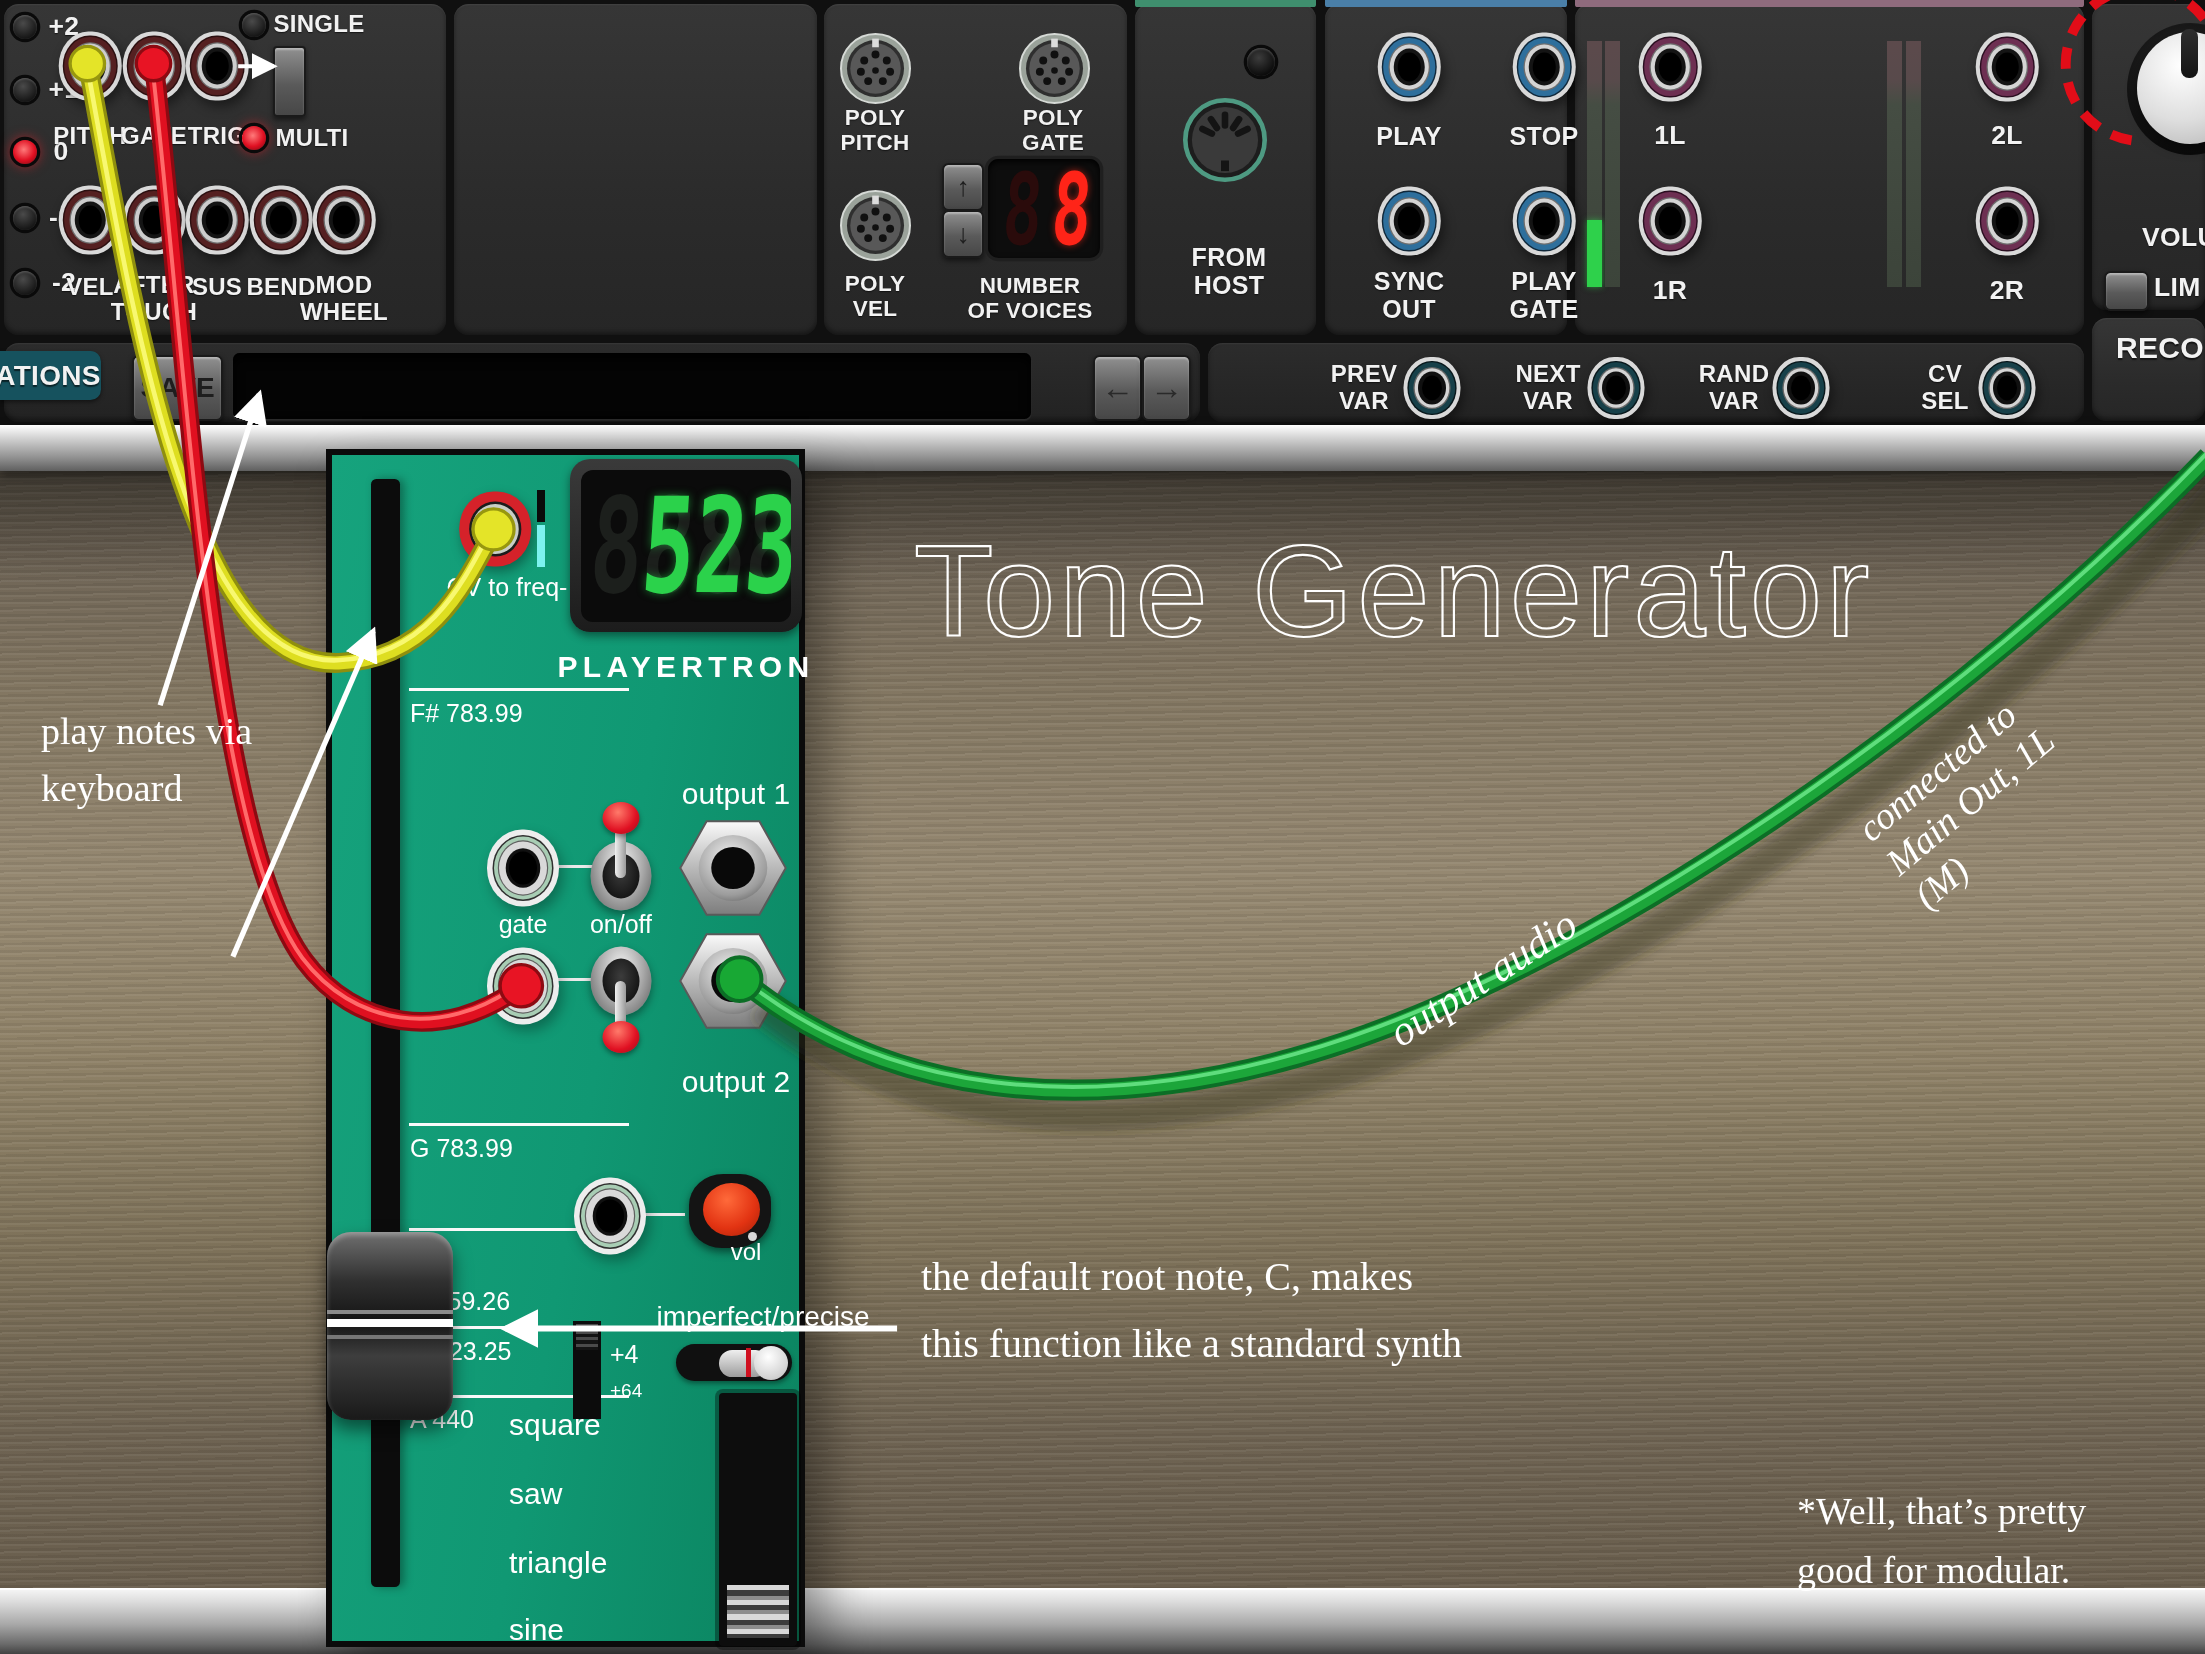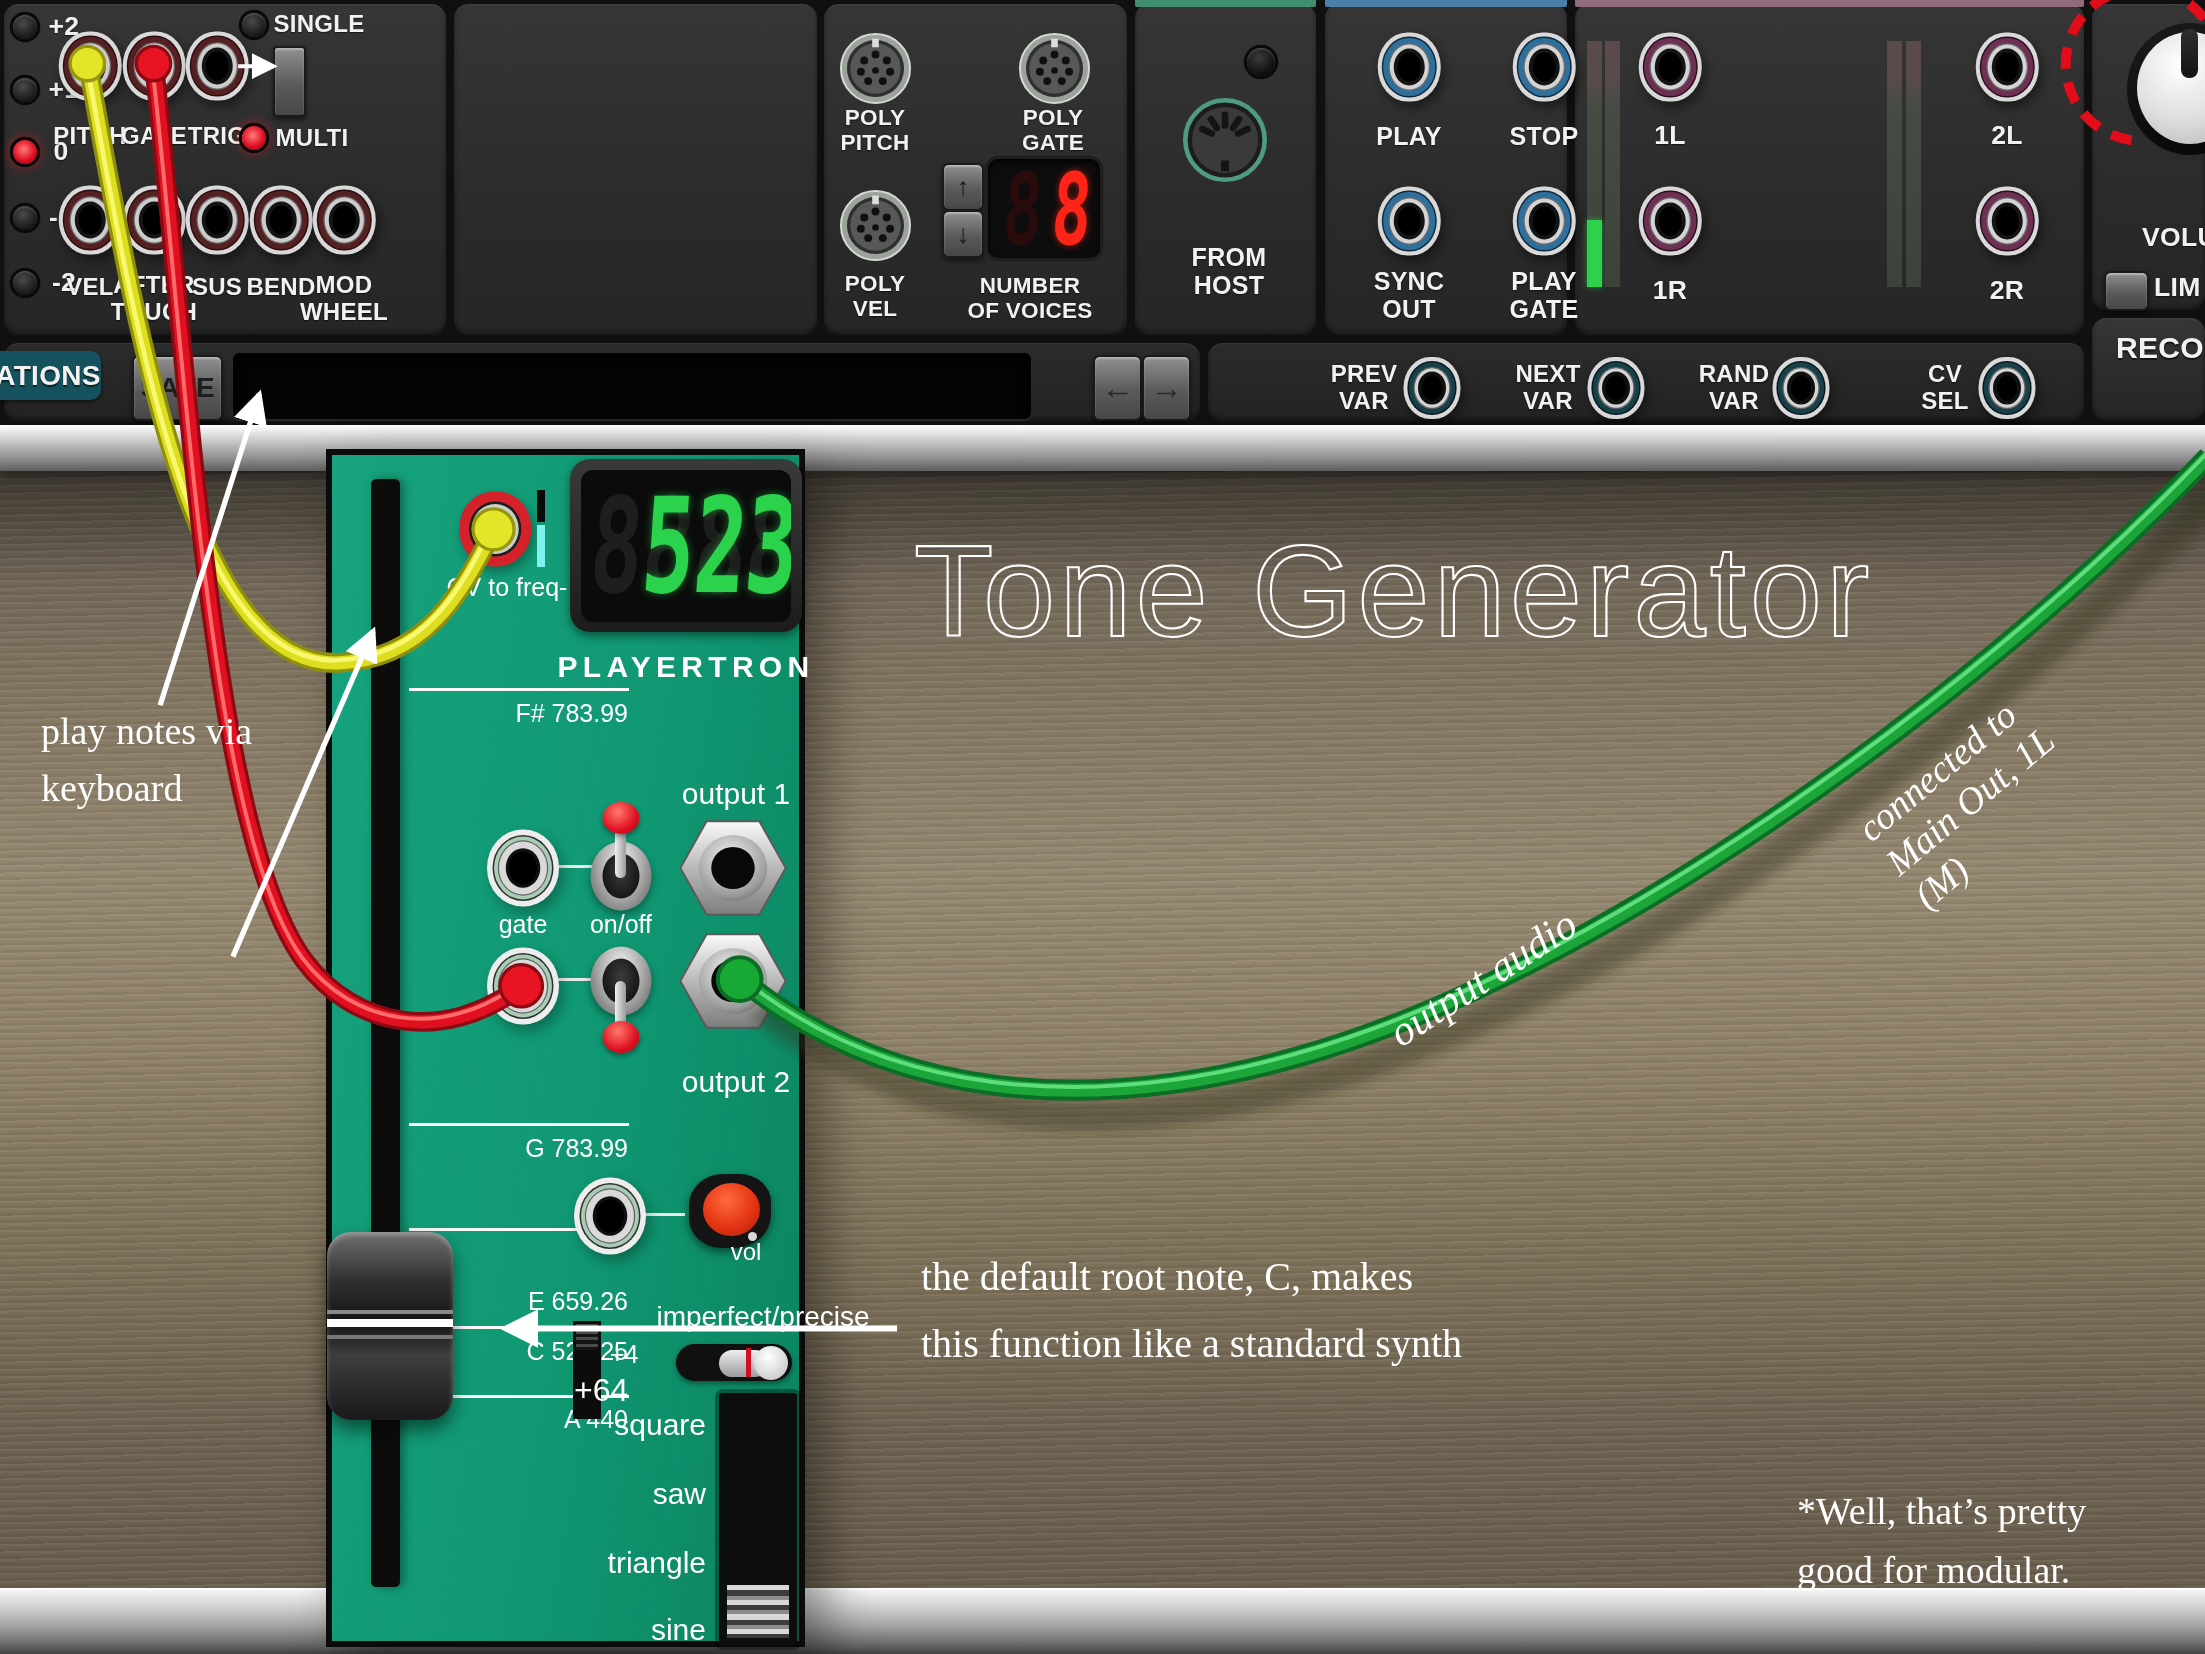--- a/index.html
+++ b/index.html
@@ -56,21 +56,21 @@
     background:
      repeating-linear-gradient(179deg, rgba(255,255,255,.05) 0 2px, rgba(0,0,0,0) 2px 4.6px, rgba(0,0,0,.06) 4.6px 7.3px),
      linear-gradient(180deg,#5f574a 0%,#6d6355 7%,#837762 20%,#958871 36%,#8f8268 52%,#7d7159 70%,#6e6352 86%,#6a5f4e 100%);}
   .woodshadow{position:absolute;left:0;top:471px;width:2205px;height:112px;background:linear-gradient(180deg,rgba(0,0,0,.35),rgba(0,0,0,0));}
   
   .module{position:absolute;left:326px;top:449px;width:479px;height:1198px;background:linear-gradient(100deg,#16a37d 0%,#109873 55%,#0b835f 100%);
           border:6.6px solid #0b0b0b;box-sizing:border-box;box-shadow:20px 22.5px 46px rgba(0,0,0,.4);}
   .mlbl{position:absolute;transform:translate(-50%,-50%);font-family:"Liberation Sans",sans-serif;color:#fff;
         text-align:center;white-space:pre-line;line-height:1.1;}
   .scaleline{position:absolute;height:3.3px;background:#fafafa;}
-  .scalelbl{position:absolute;font-family:"Liberation Sans",sans-serif;color:#fff;font-size:25px;text-align:right;width:218px;}
+  .scalelbl{position:absolute;font-family:"Liberation Sans",sans-serif;color:#fff;font-size:25px;text-align:left;width:218px;}
   .link{position:absolute;height:3.3px;background:#eaeaea;}
   .togglebase{position:absolute;width:61px;height:69px;border-radius:50%;transform:translate(-50%,-50%);
         background:radial-gradient(ellipse at 50% 32%,#f5f5f5,#a8a8a8 52%,#585858 100%);box-shadow:0 4px 8px rgba(0,0,0,.4);}
   .toggleinner{position:absolute;width:37px;height:45px;border-radius:50%;transform:translate(-50%,-50%);
         background:radial-gradient(ellipse at 50% 40%,#3c3c3c,#141414 75%);}
   .stem{position:absolute;width:10.6px;background:linear-gradient(90deg,#f0f0f0,#9a9a9a);border-radius:5.3px;}
   .cap{position:absolute;width:37px;height:32px;border-radius:50%;transform:translate(-50%,-50%);
         background:radial-gradient(circle at 42% 32%,#ff7a6a,#e01022 60%,#90101c);box-shadow:0 2.6px 5.3px rgba(0,0,0,.4);}
   .hex{position:absolute;}
   .fader-handle{position:absolute;left:327px;top:1232px;width:126px;height:188px;border-radius:24px;
@@ -369,21 +369,21 @@
 
   <div class="mlbl" style="left:763px;top:1317px;font-size:28px;">imperfect/precise</div>
   <div class="abs" style="left:676px;top:1344px;width:116px;height:37px;background:#101010;border-radius:18.5px;box-shadow:0 2.6px 5.3px rgba(0,0,0,.4);"></div>
   <div class="abs" style="left:719px;top:1350px;width:50px;height:26.5px;border-radius:13.2px;background:linear-gradient(180deg,#efefef,#9c9c9c);"></div>
   <div class="abs" style="left:746px;top:1348px;width:5.3px;height:29px;background:#d01020;"></div>
   <div class="abs" style="left:754px;top:1346px;width:34px;height:34px;border-radius:50%;background:radial-gradient(circle at 42% 32%,#ffffff,#d2d2d2 70%,#a8a8a8);"></div>
   <div class="abs" style="left:573px;top:1321px;width:28px;height:98px;background:#0c0c0c;">
     <div class="abs" style="left:2.6px;top:2.6px;width:22.5px;height:26.5px;background:repeating-linear-gradient(180deg,#4a4a4a 0 3.3px,#141414 3.3px 6.6px);"></div>
   </div>
   <div class="mlbl lleft" style="left:610px;top:1355px;font-size:25px;transform:translate(0,-50%);">+4</div>
-  <div class="mlbl lleft" style="left:574px;top:1391px;font-size:32px;transform:translate(0,-50%);">+64</div>
+  <div class="mlbl lleft" style="left:610px;top:1391px;font-size:19px;transform:translate(0,-50%);">+64</div>
 
   <div class="scalelbl" style="left:509px;top:1408px;width:197px;font-size:30px;">square</div>
   <div class="scalelbl" style="left:509px;top:1477px;width:197px;font-size:30px;">saw</div>
   <div class="scalelbl" style="left:509px;top:1546px;width:197px;font-size:30px;">triangle</div>
   <div class="scalelbl" style="left:509px;top:1613px;width:197px;font-size:30px;">sine</div>
   <div class="abs" style="left:719px;top:1393px;width:78px;height:253px;background:#0d0d0d;border-radius:4px;box-shadow:0 0 0 4px rgba(0,0,0,.35);">
     <div class="abs" style="left:8px;top:192px;width:62px;height:53px;background:repeating-linear-gradient(180deg,#d8d8d8 0 5.3px,#3c3c3c 5.3px 10.6px,#8c8c8c 10.6px 14.6px);"></div>
   </div>
 
   <svg class="overlay" width="2205" height="1654" viewBox="0 0 3333 2500">

